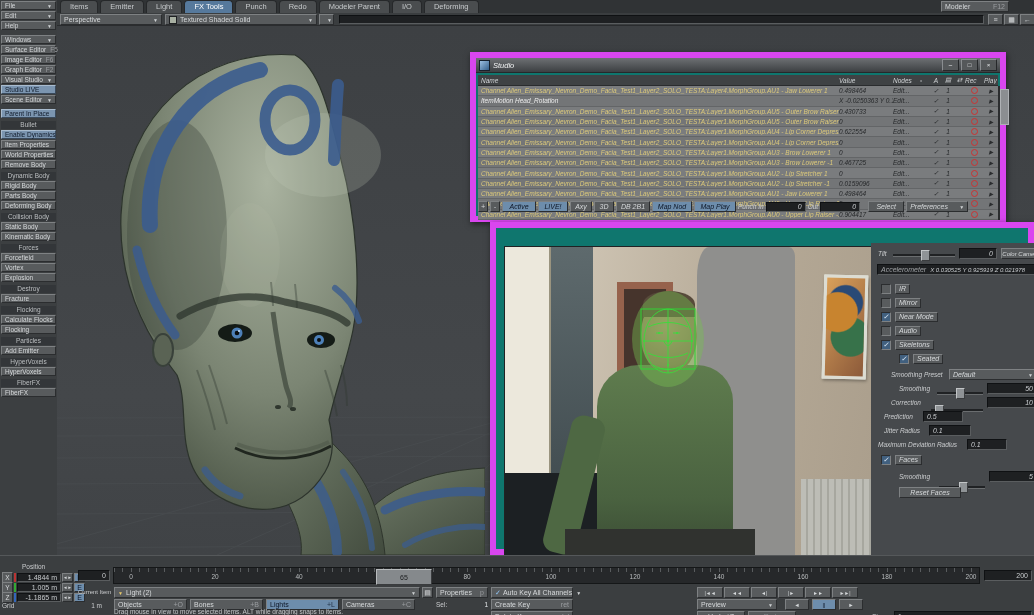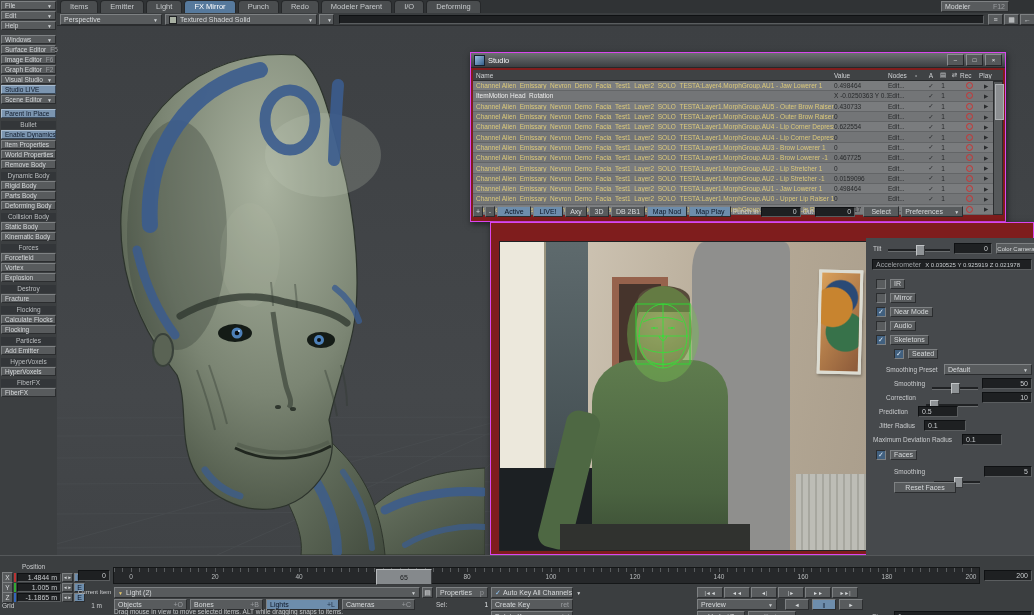--- a/index.html
+++ b/index.html
@@ -25,21 +25,21 @@
   .tab.active{background:#56799c;color:#fff;}
   
   #sidebar{left:0;top:0;width:57px;height:555px;background:#3c3f41;padding-top:1px;box-sizing:border-box;z-index:5;}
   .sbi{height:9px;margin:0 1px 1px 1px;font-size:6.5px;line-height:8px;}
   .sbh{height:8px;margin:3px 1px 1px 1px;text-align:center;color:#bcbfc1;font-size:6.5px;line-height:8px;background:#333639;}
   .sbi.hl{background:#7b95b0;color:#101b2b;border-color:#a9bccf #3a4a5c #3a4a5c #a9bccf;}
   .gap{margin-top:5px;}
   
   #viewport{left:57px;top:26px;width:977px;height:529px;background:linear-gradient(#3d4043,#44474a 70%,#404346);}
   
-  .win{border:1px solid #d946ef;box-shadow:1px 2px 6px rgba(0,0,0,.55);background:#7f1d1d;box-sizing:border-box;}
+  .win{border:6px solid #d946ef;box-shadow:1px 2px 6px rgba(0,0,0,.55);background:#0f766e;box-sizing:border-box;font-style:italic;}
   .tbar{height:14px;background:linear-gradient(#6d7073,#3c3f42);display:flex;align-items:center;padding:0 3px;border-bottom:1px solid #26282a;}
   .tbar .ttl{color:#f2f3f4;font-size:7.5px;margin-left:3px;}
   .appicon{width:9px;height:9px;background:linear-gradient(135deg,#9cc0e2,#35608b);border:1px solid #16202c;}
   .wbtn{width:15px;height:10px;margin-left:2px;font-size:6px;color:#e8eaec;background:#55585a;
         border:1px solid;border-color:#8a8d90 #26282a #26282a #8a8d90;display:flex;align-items:center;justify-content:center;}
   
   .shead{display:flex;background:#3f4244;color:#cfd2d4;font-size:6.5px;height:10px;align-items:center;border-bottom:1px solid #2a2c2e;}
   .srow{display:flex;align-items:center;height:9.3px;background:#7a7c7e;border-bottom:1px solid #636567;font-size:6.5px;color:#26282a;}
   .srow:nth-child(even){background:#737577;}
   .c-name{width:358px;padding-left:3px;color:#dcc97a;overflow:hidden;white-space:nowrap;text-overflow:clip;}
@@ -77,21 +77,21 @@
 </style>
 </head>
 <body>
 
 <div id="root">
 
   <div id="tabrow" class="abs">
     <div class="tab">Items</div>
     <div class="tab">Emitter</div>
     <div class="tab">Light</div>
-    <div class="tab active">FX Mirror</div>
+    <div class="tab active">FX Tools</div>
     <div class="tab">Punch</div>
     <div class="tab">Redo</div>
     <div class="tab">Modeler Parent</div>
     <div class="tab">I/O</div>
     <div class="tab">Deforming</div>
   </div>
   <div class="abs b3" style="left:941px;top:1px;width:68px;height:11px;">
     <span>Modeler</span>
     <span class="sc">F12</span>
   </div>

